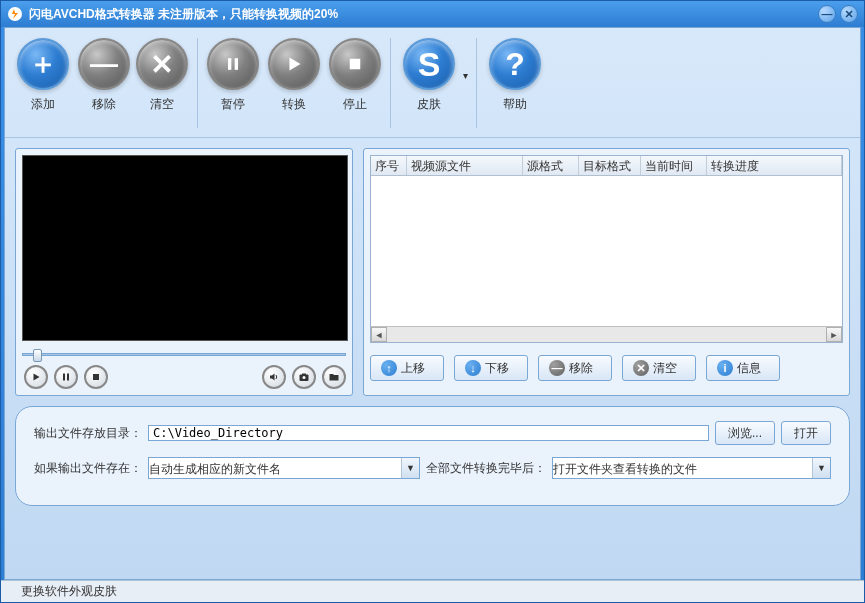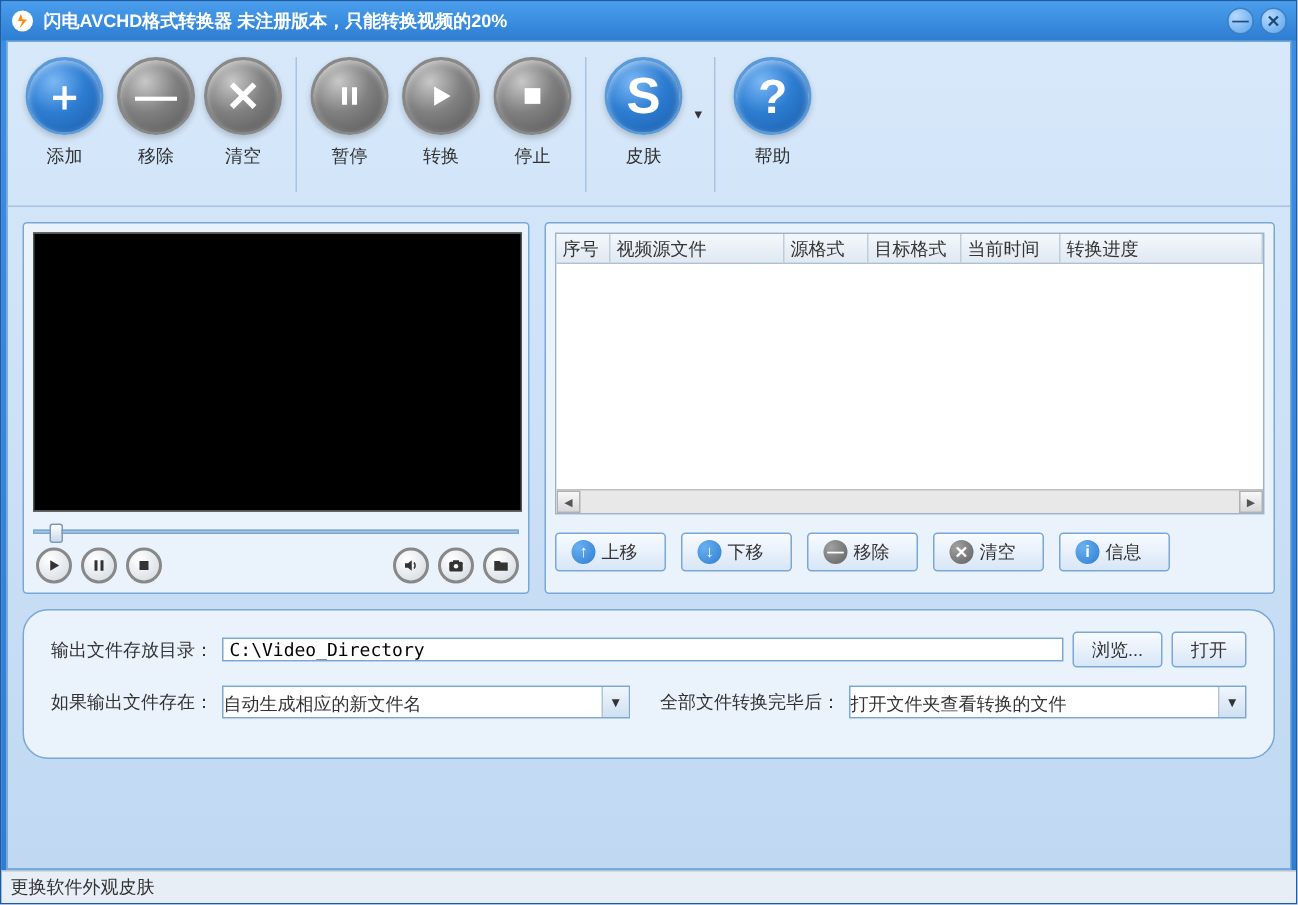--- a/index.html
+++ b/index.html
@@ -54,21 +54,21 @@
 .ico.gray { background: radial-gradient(circle at 30% 30%, #a0a0a0, #606060); }
 
 .bottom-panel { margin: 0 10px 10px 10px; padding: 14px 18px; border-radius: 17px; }
 .form-row { display: flex; align-items: center; margin-bottom: 12px; font-size: 12px; color: #333; gap: 6px; }
 .form-label { white-space: nowrap; }
 .text-input { flex: 1; height: 16px; border: 1px solid #7aa8d6; background: #fff; padding: 0 4px; font-size: 12px; font-family: Consolas, monospace; }
 .combo { height: 22px; border: 1px solid #7aa8d6; background: #fff; display: flex; align-items: flex-end; padding: 0 0 0 0; font-size: 12px; position: relative; }
 .combo .arrow { width: 18px; height: 100%; border-left: 1px solid #b0c4d8; background: linear-gradient(to bottom, #f0f6fc, #d0e0f0); display: flex; align-items: center; justify-content: center; font-size: 9px; color: #333; margin-left: auto; cursor: pointer; }
 .small-btn { height: 24px; padding: 0 12px; background: linear-gradient(to bottom, #f8fbff, #d8e6f6); border: 1px solid #7aa8d6; border-radius: 3px; font-size: 12px; cursor: pointer; display:flex; align-items:center;}
 
-.statusbar { position: absolute; bottom: 0; left: 0; right: 0; height: 22px; background: #e8eef6; border-top: 1px solid #b0c4d8; font-size: 12px; color: #333; padding: 2px 6px; display: flex; align-items: flex-end; }
+.statusbar { position: absolute; bottom: 0; left: 0; right: 0; height: 22px; background: #e8eef6; border-top: 1px solid #b0c4d8; font-size: 12px; color: #333; padding: 2px 20px; display: flex; align-items: flex-end; }
 </style>
 </head>
 <body>
 
 <div class="window">
 
   <div class="titlebar">
     <svg class="titlebar-icon" viewBox="0 0 16 16">
         <circle cx="8" cy="8" r="7" fill="#fff"></circle>
         <path d="M7 3 L5 8 L8 8 L6 13 L11 7 L8 7 Z" fill="#f80"></path>
@@ -251,21 +251,21 @@
         <div class="small-btn">
             <span>打开</span>
           </div>
       </div>
       <div class="form-row">
         <span class="form-label">如果输出文件存在：</span>
         <div class="combo" style="width:272px">
           <span>自动生成相应的新文件名</span>
           <div class="arrow">▼</div>
         </div>
-        <span class="form-label" style="margin-left:14px">全部文件转换完毕后：</span>
+        <span class="form-label" style="">全部文件转换完毕后：</span>
         <div class="combo" style="flex:1">
           <span>打开文件夹查看转换的文件</span>
           <div class="arrow">▼</div>
         </div>
       </div>
     </div>
 
   </div>
 
   <div class="statusbar">

